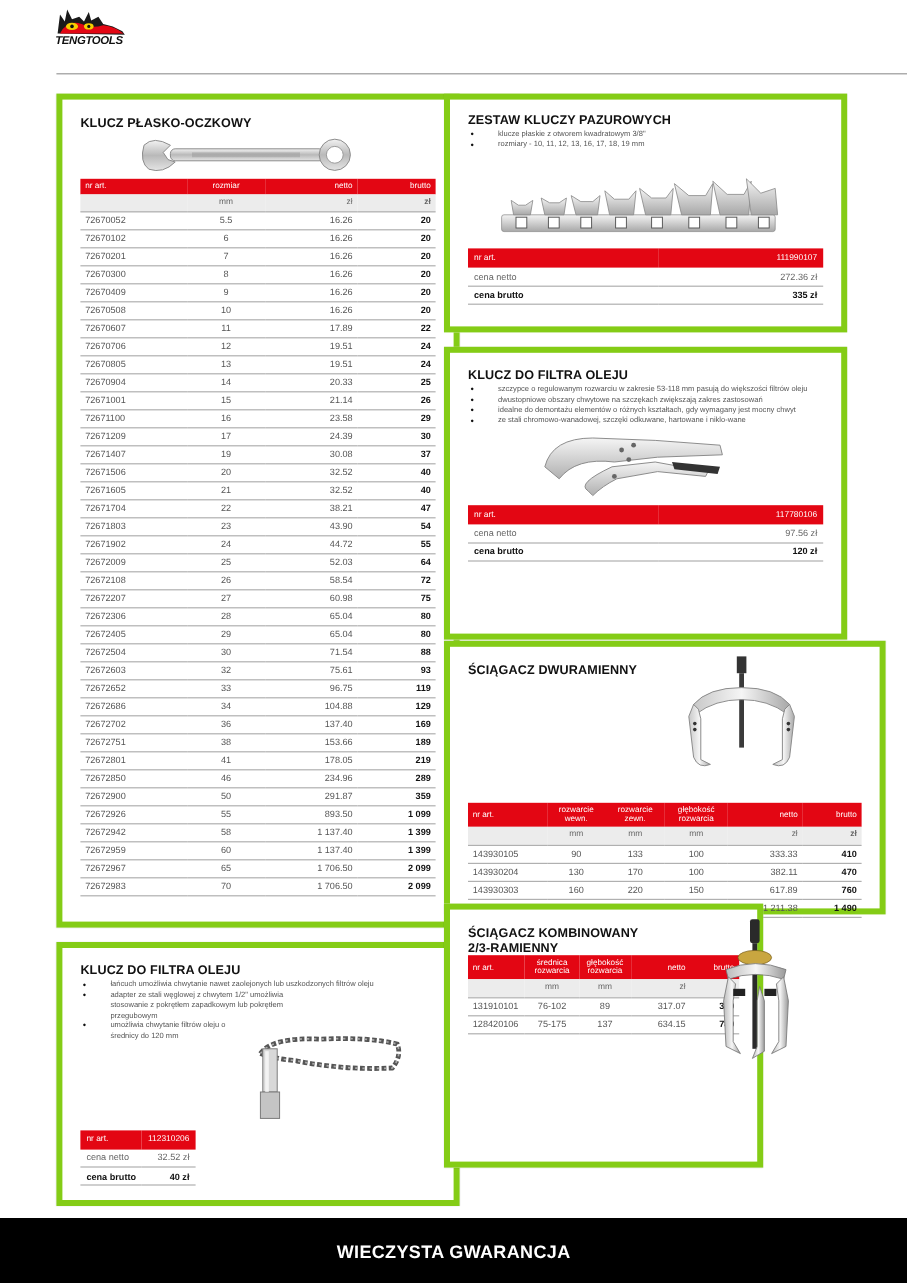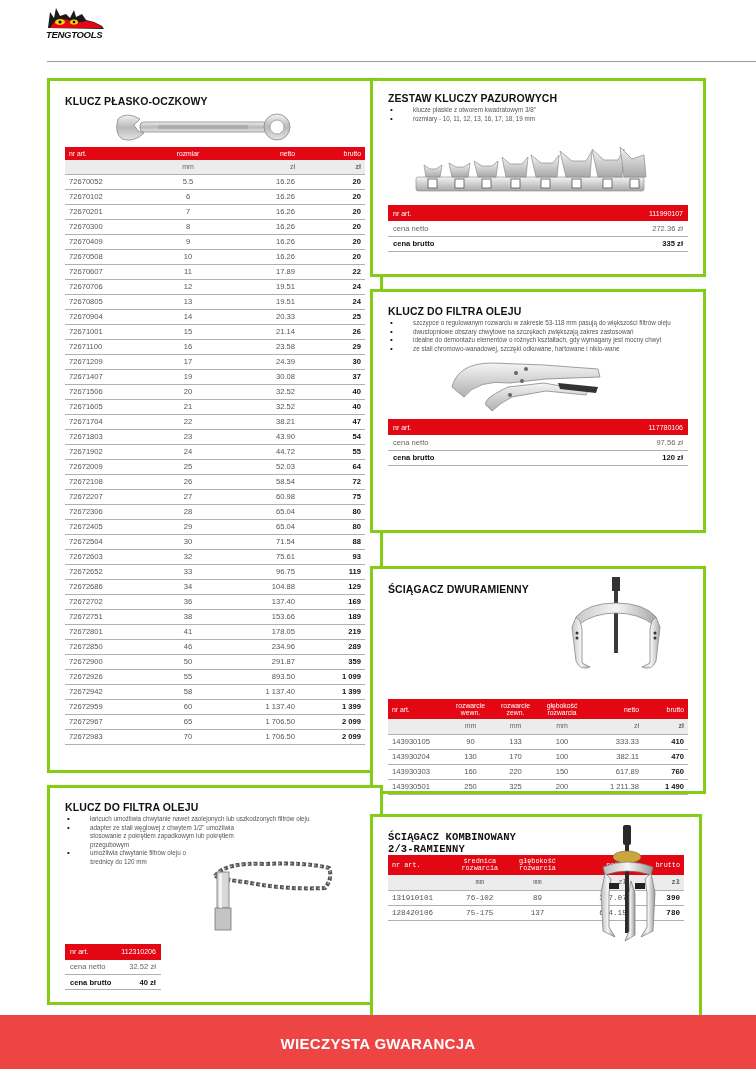--- a/index.html
+++ b/index.html
@@ -3,41 +3,41 @@
 <meta charset="utf-8">
 <style>
   * { box-sizing: border-box; margin: 0; padding: 0; }
   html, body { width: 756px; height: 1069px; background: #ffffff; overflow: hidden; }
   body { position: relative; font-family: "Liberation Sans", sans-serif; color: #333; }
 
   .logo { position: absolute; left: 46px; top: 4px; width: 60px; height: 36px; }
   .logo-text { position: absolute; left: 0; top: 25px; font-family: "Liberation Sans", sans-serif; font-weight: 900; font-size: 9.5px; color: #111; letter-spacing: -0.3px; font-style: italic; }
   .header-rule { position: absolute; left: 47px; right: 0; top: 61px; height: 1px; background: #9a9a9a; }
 
-  .panel { position: absolute; border: 3px solid #84cc16; background: #fff; box-shadow: 0 0 1px rgba(0,0,0,0.15); }
+  .panel { position: absolute; border: 5px solid #84cc16; background: #fff; box-shadow: 0 0 1px rgba(0,0,0,0.15); }
   .panel-title { font-weight: 900; font-size: 10.5px; color: #111; letter-spacing: 0.1px; line-height: 12px; }
 
   .bullets { list-style: none; margin-top: 2px; }
   .bullets li { position: relative; padding-left: 25px; font-size: 6.3px; color: #555; line-height: 8.6px; }
   .bullets li::before { content: "•"; position: absolute; left: 2px; top: 0; color: #111; font-size: 8px; }
 
   table.t { width: 100%; border-collapse: collapse; font-size: 7.6px; }
   table.t th { background: #e30613; color: #fff; font-weight: normal; font-size: 6.8px; line-height: 7.2px; padding: 3px 4px; vertical-align: middle; }
   table.t td { color: #555; padding: 2px 4px; border-bottom: 1px solid #b0b0b0; height: 14.6px; line-height: 10px; }
   table.t tr.units td { background: #ececec; color: #666; font-size: 7px; }
   table.t td.b { font-weight: bold; color: #111; }
   .tl { text-align: left; } .tc { text-align: center; } .tr { text-align: right; }
 
   .pricebox { width: 100%; font-size: 7.6px; border-collapse: collapse; }
   .pricebox td { padding: 2px 5px; border-bottom: 1px solid #b0b0b0; height: 15px; }
   .pricebox tr.hdr td { background: #e30613; color: #fff; font-size: 7px; border-bottom: none; height: 16px; }
   .pricebox tr.net td { color: #666; }
   .pricebox tr.gross td { font-weight: bold; color: #111; }
 
-  .footer { position: absolute; left: 0; top: 1015px; width: 756px; height: 54px; background: #ef4444; }
+  .footer { position: absolute; left: 0; top: 1015px; width: 756px; height: 54px; background: #000000; }
   .footer-text { position: absolute; left: 0; right: 0; top: 20px; text-align: center; color: #fff; font-weight: 900; font-size: 15px; letter-spacing: 0.3px; }
 
   svg { display: block; }
 </style>
 </head>
 <body>
 
 <div class="logo">
   <svg width="60" height="26" viewBox="0 0 60 26">
     <path d="M2 24 L4 8 L8 14 L10 4 L14 12 L20 10 L24 14 L28 6 L30 13 L36 10 L40 16 L48 18 L56 22 L58 25 Z" fill="#1a1a1a"></path>
@@ -408,21 +408,21 @@
       <td class="tr">97.56 zł</td>
     </tr>
     <tr class="gross">
       <td class="tl">cena brutto</td>
       <td class="tr">120 zł</td>
     </tr>
   </tbody>
     </table>
 </div>
 
-<div class="panel" style="left:370px; top:566px; width:336px; height:228px; padding:14px 15px 0 15px;">
+<div class="panel" style="left:370px; top:534px; width:368px; height:228px; padding:14px 15px 0 15px;">
   <div class="panel-title">ŚCIĄGACZ DWURAMIENNY</div>
   <div style="position:absolute; left:195px; top:6px; width:96px; height:100px;">
     <svg width="96" height="100" viewBox="0 0 96 100">
       <defs>
           <linearGradient id="ag" x1="0" y1="0" x2="1" y2="0">
             <stop offset="0" stop-color="#c8c8c8"></stop>
             <stop offset="0.5" stop-color="#f5f5f5"></stop>
             <stop offset="1" stop-color="#a8a8a8"></stop>
           </linearGradient>
         </defs>
@@ -520,21 +520,21 @@
       <td class="tr">32.52 zł</td>
     </tr>
     <tr class="gross">
       <td class="tl">cena brutto</td>
       <td class="tr">40 zł</td>
     </tr>
   </tbody>
     </table>
 </div>
 
-<div class="panel" style="left:370px; top:814px; width:332px; height:220px; padding:14px 15px 0 15px;font-family:Liberation Mono, monospace;">
+<div class="panel" style="left:370px; top:753px; width:266px; height:220px; padding:14px 15px 0 15px;">
   <div class="panel-title">ŚCIĄGACZ KOMBINOWANY</div>
   <div class="panel-title">2/3-RAMIENNY</div>
   <div style="position:absolute; left:222px; top:6px; width:64px; height:124px;">
     <svg width="64" height="124" viewBox="0 0 64 124">
       <defs>
           <linearGradient id="kg" x1="0" y1="0" x2="1" y2="0">
             <stop offset="0" stop-color="#bbb"></stop>
             <stop offset="0.5" stop-color="#f6f6f6"></stop>
             <stop offset="1" stop-color="#999"></stop>
           </linearGradient>

